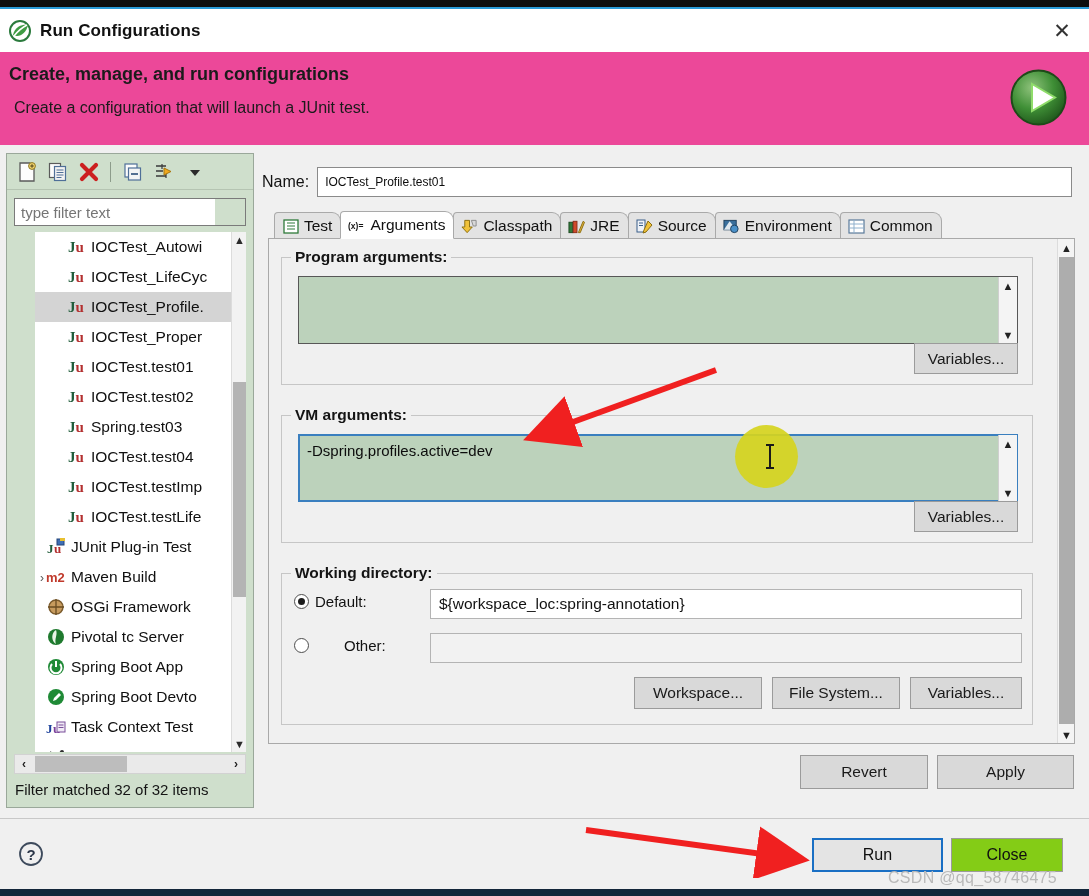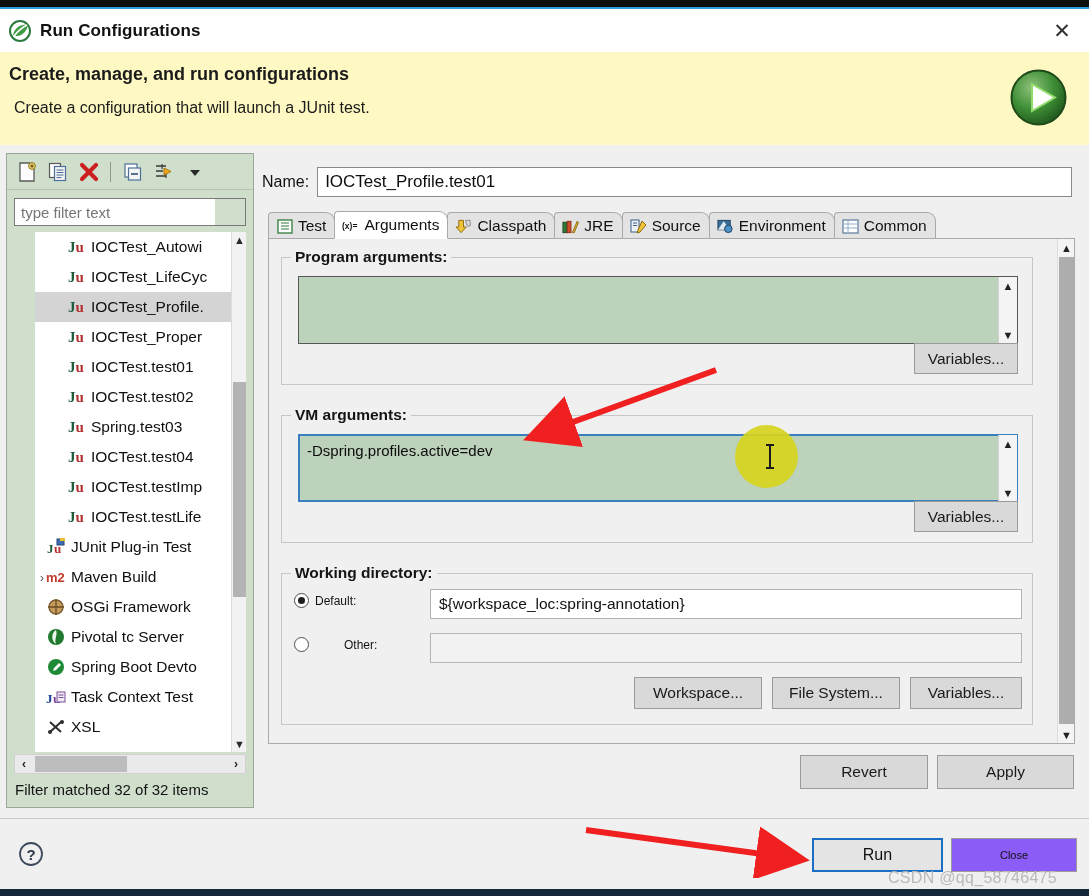--- a/index.html
+++ b/index.html
@@ -44,21 +44,21 @@
     position: absolute; right: 10px; top: 8px;
     width: 34px; height: 28px;
     display: flex; align-items: center; justify-content: center;
     font-size: 21px; color: #333; cursor: pointer;
     font-family: "DejaVu Sans", sans-serif; font-weight: 300;
   }
 
   
   .header {
     position: absolute; left: 0; top: 52px; width: 1089px; height: 96px;
-    background: #fef9c3;
+    background: #ec4899;
     border-bottom: 1px solid #9aa89a;
     padding-left: 14px;
   }
   .header-title {
     position: absolute; left: 9px; top: 12px;
     font-size: 18px; font-weight: 700; color: #1b1b1b;
   }
   .header-sub {
     position: absolute; left: 14px; top: 47px;
     font-size: 16px; color: #1b1b1b;
@@ -181,27 +181,27 @@
     position: absolute; left: 262px; top: 8px; width: 820px; height: 655px;
   }
   .name-row {
     position: absolute; left: 0; top: 14px; width: 810px; height: 30px;
     display: flex; align-items: center;
   }
   .name-label { font-size: 16px; color: #121212; margin-right: 8px; }
   .name-input {
     flex: 1; height: 30px;
     border: 1px solid #8a8a8a; background: #fff;
-    font-size: 17px; color: #0d0d0d; padding: 0 7px;
+    font-size: 12px; color: #0d0d0d; padding: 0 7px;
     font-family: "Liberation Sans", sans-serif; outline: none;
   }
 
   
   .tabs {
-    position: absolute; left: 6px; top: 58px; width: 807px; height: 28px;
+    position: absolute; left: 12px; top: 58px; width: 807px; height: 28px;
     display: flex; align-items: flex-end;
   }
   .tab {
     height: 27px; display: flex; align-items: center; gap: 5px;
     padding: 0 8px 0 7px; font-size: 15.5px; color: #111;
     background: #e3e3e3;
     border: 1px solid #a9a9a9; border-bottom: none;
     border-top-left-radius: 4px; border-top-right-radius: 9px;
     margin-right: -1px; cursor: pointer; white-space: nowrap;
     position: relative;
@@ -270,21 +270,21 @@
   }
   .radio {
     width: 15px; height: 15px; border-radius: 50%;
     border: 1px solid #4d4d4d; background: #fff;
     position: relative; margin-right: 6px; flex: 0 0 auto; cursor: pointer;
   }
   .radio.on::after {
     content: ''; position: absolute; left: 3px; top: 3px;
     width: 7px; height: 7px; border-radius: 50%; background: #1d1d1d;
   }
-  .radio-label { font-size: 12px; color: #121212; }
+  .radio-label { font-size: 15px; color: #121212; }
   .wd-input {
     position: absolute; height: 30px;
     border: 1px solid #b4b4b4; background: #fff;
     font-size: 15.5px; color: #111; padding: 0 8px;
     font-family: "Liberation Sans", sans-serif; outline: none;
   }
   .wd-input.disabled { background: #f2f2f2; color: #9a9a9a; }
   .bottom-bar {
     position: absolute; left: 0; top: 818px; width: 1089px; height: 78px;
     background: #f0f0f0;
@@ -294,23 +294,23 @@
     position: absolute; left: 18px; top: 22px; width: 26px; height: 26px; cursor: pointer;
   }
   .run-btn {
     position: absolute; left: 812px; top: 838px; width: 131px; height: 34px;
     background: #e4e4e4; border: 2px solid #1a6fc4;
     font-size: 16px; color: #101010; cursor: pointer;
     display: flex; align-items: center; justify-content: center;
     font-family: "Liberation Sans", sans-serif;
   }
   .close-btn {
-    position: absolute; left: 951px; top: 838px; width: 126px; height: 34px;
-    background: #8b5cf6; border: 1px solid #9b9b9b;
-    font-size: 11px; color: #101010; cursor: pointer;
+    position: absolute; left: 951px; top: 838px; width: 112px; height: 34px;
+    background: #84cc16; border: 1px solid #9b9b9b;
+    font-size: 16px; color: #101010; cursor: pointer;
     display: flex; align-items: center; justify-content: center;
     font-family: "Liberation Sans", sans-serif;
   }
 
   
   .anno { position: absolute; pointer-events: none; }
   .cursor-halo {
     position: absolute; left: 735px; top: 425px;
     width: 63px; height: 63px; border-radius: 50%;
     background: #d6d41e; opacity: .92; pointer-events: none;
@@ -532,20 +532,31 @@
                   <path d="M9 2 C4 5, 4 13, 9 16 C7 11, 11 7, 9 2 Z" fill="#e9f5e6"></path>
                 </svg>
               </span>
               <span>Pivotal tc Server</span>
             </div>
             <div class="tree-item root">
               <span class="ti-indent"></span>
               <span class="ti-icon">
                 <svg width="18" height="18" viewBox="0 0 18 18">
                   <circle cx="9" cy="9" r="8" fill="#1f8a36"></circle>
+                  <path d="M9 3 v6" stroke="#fff" stroke-width="2"></path>
+                  <path d="M5 6 A5.5 5.5 0 1 0 13 6" stroke="#fff" stroke-width="2" fill="none"></path>
+                </svg>
+              </span>
+              <span>Spring Boot App</span>
+            </div>
+            <div class="tree-item root">
+              <span class="ti-indent"></span>
+              <span class="ti-icon">
+                <svg width="18" height="18" viewBox="0 0 18 18">
+                  <circle cx="9" cy="9" r="8" fill="#1f8a36"></circle>
                   <path d="M12 5 L7 10 L6 13 L9 12 L14 7 Z" fill="#fff"></path>
                 </svg>
               </span>
               <span>Spring Boot Devto</span>
             </div>
             <div class="tree-item root">
               <span class="ti-indent"></span>
               <span class="ti-icon">
                 <svg width="20" height="18" viewBox="0 0 20 18">
                   <text x="0" y="15" font-size="13" font-weight="700" font-family="Liberation Serif, serif" fill="#1a3f9a">J</text>

